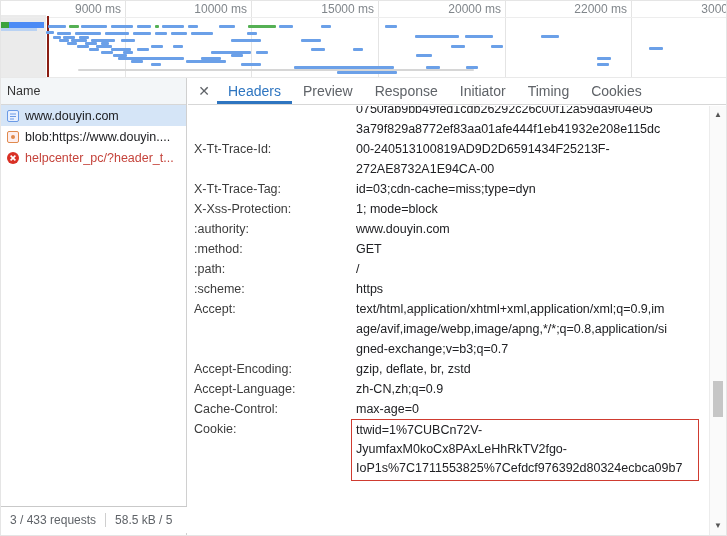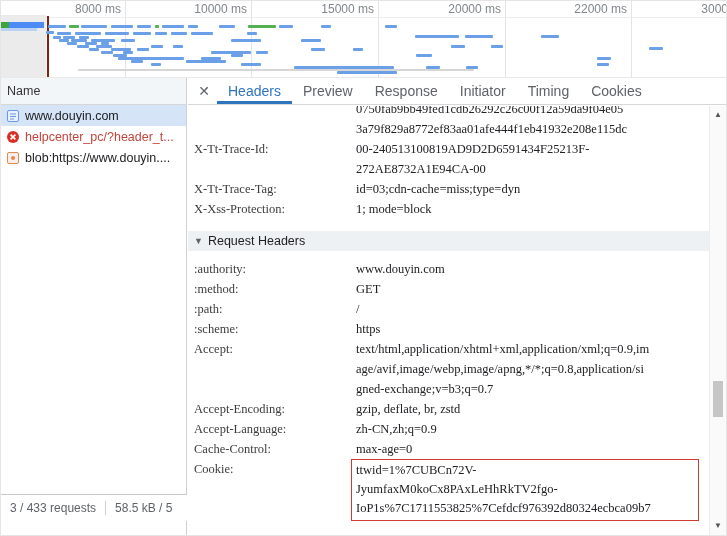--- a/index.html
+++ b/index.html
@@ -27,36 +27,36 @@
 
   
   .left-panel { position:absolute; left:0; top:77px; width:186px; height:459px; background:#fff; border-right:1px solid #d0d0d0; }
   .name-header { height:27px; line-height:26px; padding-left:6px; font-size:12.5px; color:#333;
                  background:#f3f6f8; border-bottom:1px solid #d7d7d7; }
   .req-row { height:21px; display:flex; align-items:center; padding-left:5px; font-size:12.5px; color:#202124;
              white-space:nowrap; overflow:hidden; cursor:default; }
   .req-row.selected { background:#d5e5f7; }
   .req-row.error { color:#c5443c; }
   .req-icon { width:14px; height:14px; margin-right:5px; flex:none; display:inline-flex; }
-  .status-bar { position:absolute; left:0; bottom:16px; width:186px; height:27px; background:#fff;
+  .status-bar { position:absolute; left:0; bottom:4px; width:186px; height:27px; background:#fff;
                 border-top:1px solid #c9c9c9; display:flex; align-items:center; font-size:12px; color:#5f6368; }
   .status-item { padding:0 9px; white-space:nowrap; }
   .status-div { width:1px; height:14px; background:#cfcfcf; flex:none; }
 
   
   .right-panel { position:absolute; left:187px; top:77px; right:0; bottom:0; background:#fff; }
   .tab-bar { height:27px; display:flex; align-items:stretch; border-bottom:1px solid #d7d7d7; background:#fff; }
   .close-btn { width:26px; display:flex; align-items:center; justify-content:center; font-size:14px;
                color:#5f6368; cursor:pointer; margin-left:3px; }
   .tab { padding:0 11px; display:flex; align-items:center; font-size:14px; color:#5f6368; cursor:pointer; }
   .tab.active { color:#2e75c0; box-shadow:inset 0 -3px 0 #2e75c0; }
 
   .detail-content { position:absolute; left:0; top:28px; right:17px; bottom:0; overflow:hidden; font-size:12.5px; }
   .rows-wrap { margin-top:-7px; }
-  .hrow { display:flex; line-height:20px;font-family:Liberation Serif, serif; }
+  .hrow { display:flex; line-height:20px; }
   .hname { width:168px; flex:none; padding-left:6px; color:#3c3c3c; white-space:nowrap; }
   .hval { flex:1; color:#202124; word-break:break-all; padding-right:4px; }
   .section-strip { margin-top:12px; margin-bottom:8px; height:20px; line-height:20px; background:#eef1f3;
                    padding-left:6px; color:#202124; font-size:12.5px; }
   .section-strip .arrow { font-size:9px; color:#5f6368; margin-right:5px; vertical-align:1px; }
   .val-box { border:1px solid #cf3b30; margin-left:-5px; margin-right:6px; padding:1px 6px 2px 4px; }
   .val-box div { line-height:19px; }
 
   
   .vscroll { position:absolute; right:0; top:28px; bottom:0; width:17px; background:#fafafa; border-left:1px solid #ececec; }
@@ -67,21 +67,21 @@
 </style>
 </head>
 <body>
 
 <div class="app">
 
   <div class="overview">
     <div class="ov-leftstrip"></div>
     <div id="ov-grid">
         <div class="gridline" style="left: 124px;"></div>
-        <div class="tick-label" style="left: 36px;">8000 ms</div>
+        <div class="tick-label" style="left: 36px;">9000 ms</div>
         <div class="gridline" style="left: 250px;"></div>
         <div class="tick-label" style="left: 162px;">10000 ms</div>
         <div class="gridline" style="left: 377px;"></div>
         <div class="tick-label" style="left: 289px;">15000 ms</div>
         <div class="gridline" style="left: 504px;"></div>
         <div class="tick-label" style="left: 416px;">20000 ms</div>
         <div class="gridline" style="left: 630px;"></div>
         <div class="tick-label" style="left: 542px;">22000 ms</div>
         <div class="tick-label" style="left: 669px;">30000 ms</div>
       </div>
@@ -173,38 +173,38 @@
           <div class="req-icon">
             <svg width="14" height="14" viewBox="0 0 14 14">
               <rect x="1.5" y="1.5" width="11" height="11" rx="1.5" fill="#e8f0fe" stroke="#6a9ae6"></rect>
               <line x1="4" y1="5" x2="10" y2="5" stroke="#6a9ae6"></line>
               <line x1="4" y1="7.5" x2="10" y2="7.5" stroke="#6a9ae6"></line>
               <line x1="4" y1="10" x2="8" y2="10" stroke="#6a9ae6"></line>
             </svg>
           </div>
           <div style="display: inline;">www.douyin.com</div>
         </div>
+        <div class="req-row">
+          <div class="req-icon">
+            <svg width="14" height="14" viewBox="0 0 14 14">
+              <rect x="1.5" y="1.5" width="11" height="11" rx="1.5" fill="#fdeeee" stroke="#e08a4d"></rect>
+              <circle cx="7" cy="7" r="2" fill="#e08a4d"></circle>
+            </svg>
+          </div>
+          <div style="display: inline;">blob:https://www.douyin....</div>
+        </div>
         <div class="req-row error">
           <div class="req-icon">
             <svg width="14" height="14" viewBox="0 0 14 14">
               <circle cx="7" cy="7" r="6" fill="#d93025"></circle>
               <line x1="4.6" y1="4.6" x2="9.4" y2="9.4" stroke="#fff" stroke-width="1.6"></line>
               <line x1="9.4" y1="4.6" x2="4.6" y2="9.4" stroke="#fff" stroke-width="1.6"></line>
             </svg>
           </div>
           <div style="display: inline;">helpcenter_pc/?header_t...</div>
-        </div>
-        <div class="req-row">
-          <div class="req-icon">
-            <svg width="14" height="14" viewBox="0 0 14 14">
-              <rect x="1.5" y="1.5" width="11" height="11" rx="1.5" fill="#fdeeee" stroke="#e08a4d"></rect>
-              <circle cx="7" cy="7" r="2" fill="#e08a4d"></circle>
-            </svg>
-          </div>
-          <div style="display: inline;">blob:https://www.douyin....</div>
         </div>
       </div>
     <div class="status-bar">
       <span class="status-item">3 / 433 requests</span>
       <span class="status-div"></span>
       <span class="status-item">58.5 kB / 5</span>
     </div>
   </div>
 
   <div class="right-panel">
@@ -242,23 +242,20 @@
               <div>id=03;cdn-cache=miss;type=dyn</div>
             </div>
           </div>
           <div class="hrow">
             <div class="hname">X-Xss-Protection:</div>
             <div class="hval">
               <div>1; mode=block</div>
             </div>
           </div>
         </div>
-      <div class="section-strip">
-        <span class="arrow">▼</span><span>Request Headers</span>
-      </div>
       <div id="reqh-rows">
           <div class="hrow">
             <div class="hname">:authority:</div>
             <div class="hval">
               <div>www.douyin.com</div>
             </div>
           </div>
           <div class="hrow">
             <div class="hname">:method:</div>
             <div class="hval">

